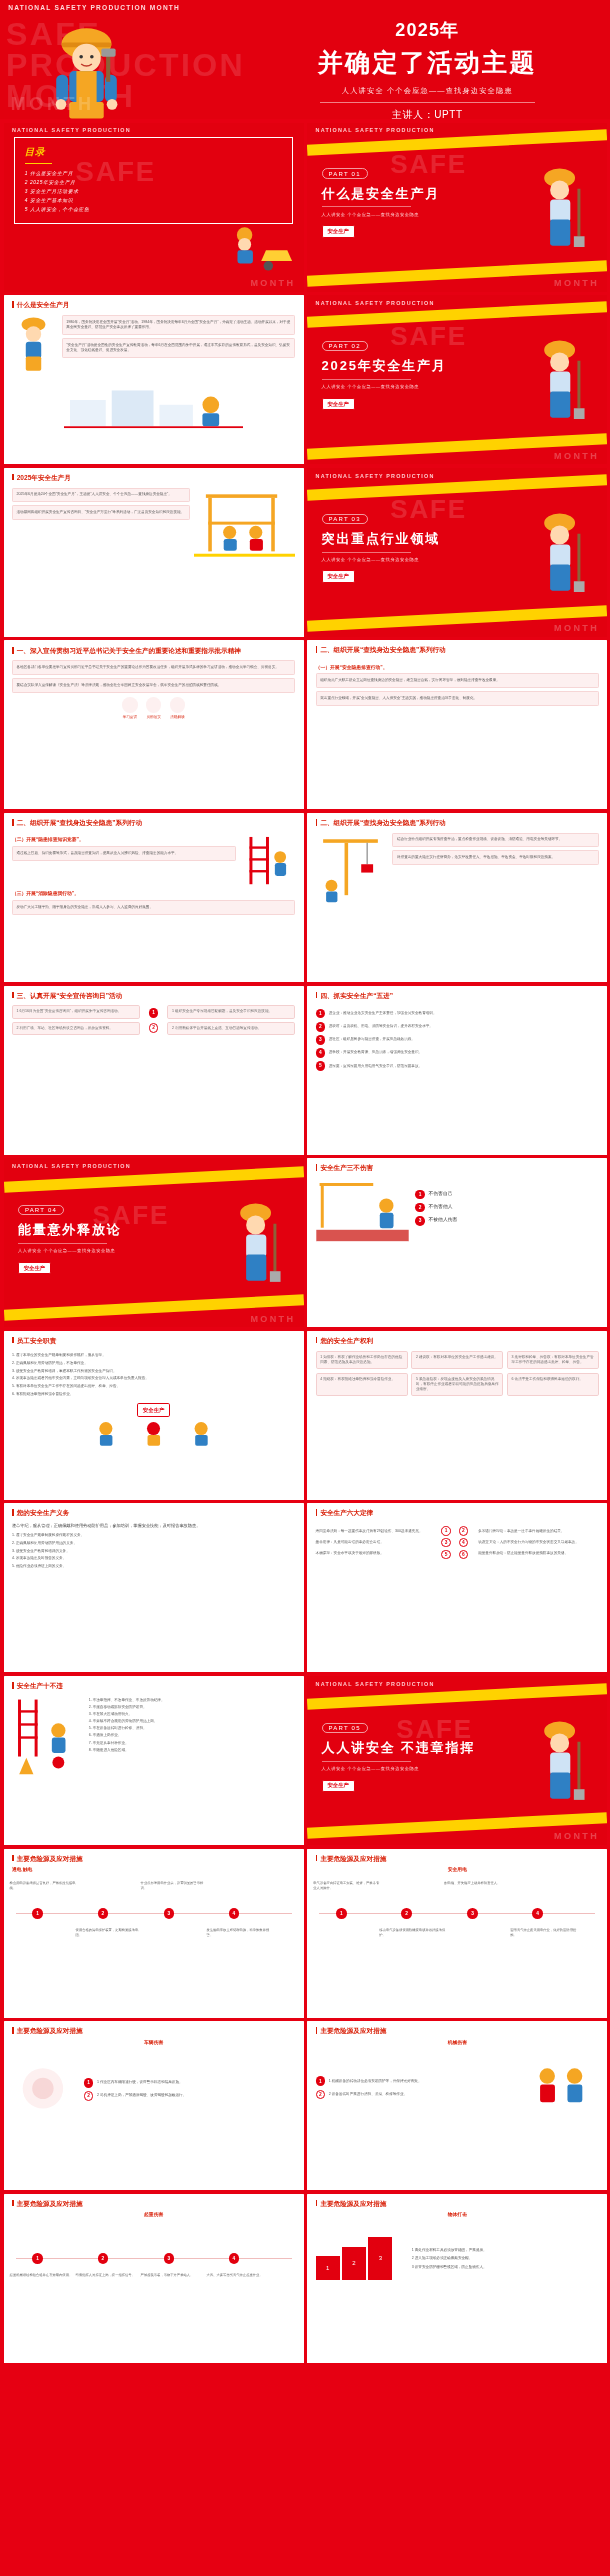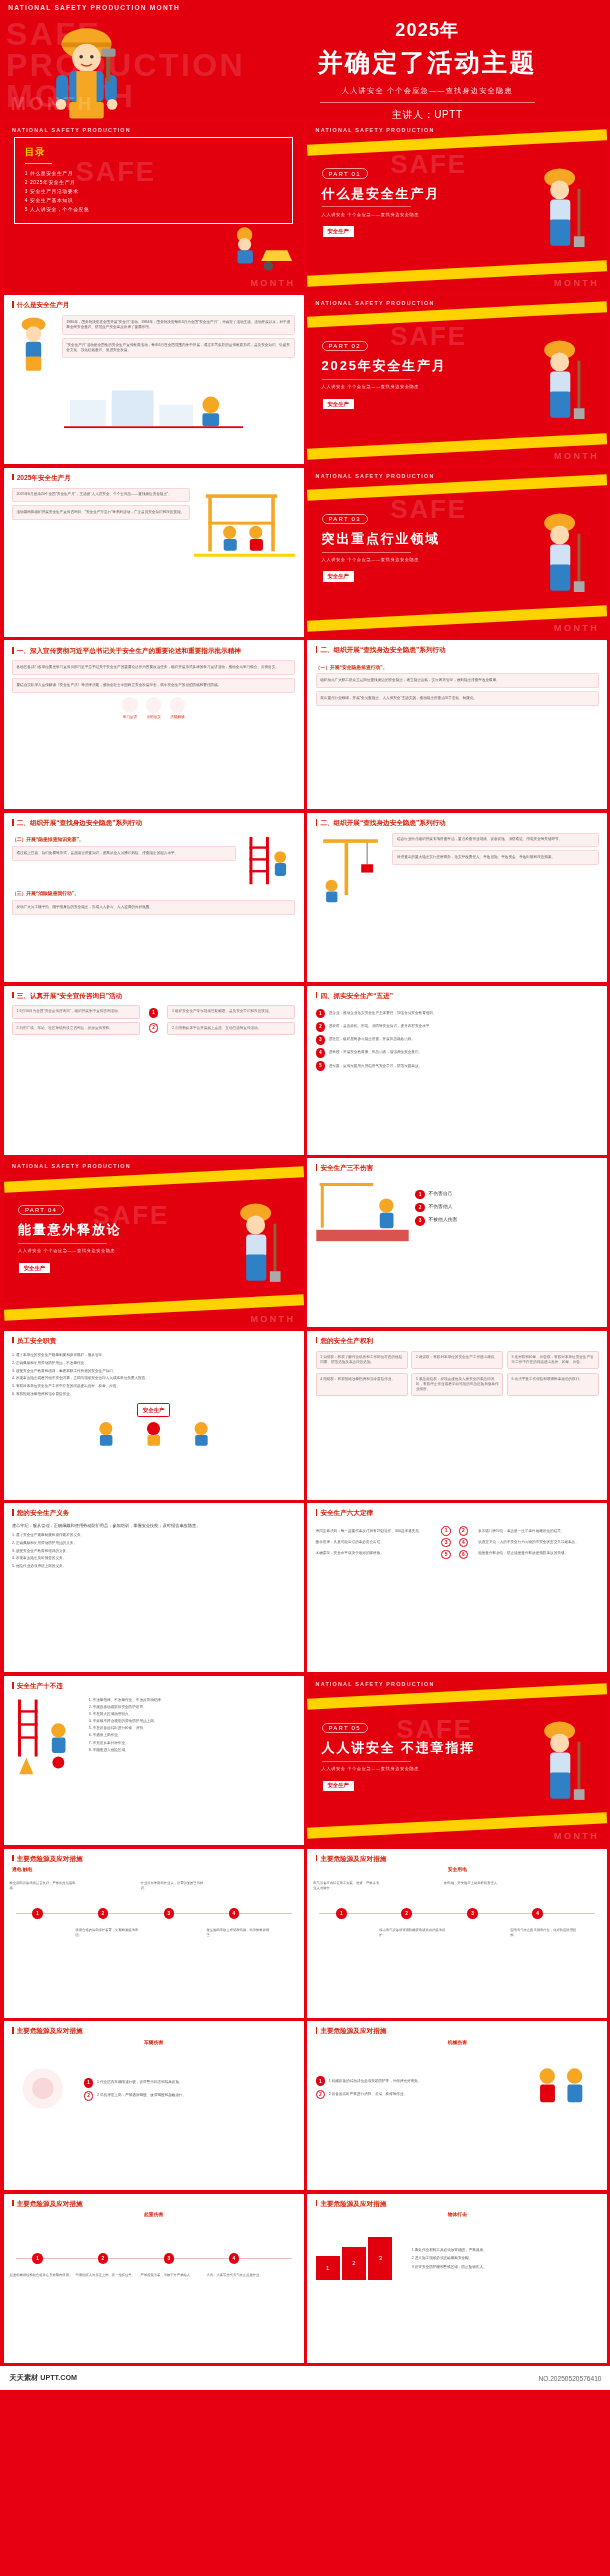--- a/index.html
+++ b/index.html
@@ -82,21 +82,21 @@
     transform: rotate(-3deg);
   }
   .month-ghost { position:absolute; bottom:3.6px; right:8.3px; font-size:9px; font-weight:bold; color:rgba(255,255,255,.25); letter-spacing:2.4px;}
 
   .badge-sign {
     background:#fff; border:1.2px solid #e2000f; color:#e2000f; font-size:5.4px; font-weight:bold;
     padding:1.8px 4.8px; border-radius:1.8px; display:inline-block;
   }
 
   
-  .toc-box { border:0.6px solid #fff; margin:14.3px 10.7px; padding:8.3px 9.5px; }
+  .toc-box { border:0.6px solid #fff; margin:14.3px 10.7px; padding:8.3px 9.5px;font-style:italic; }
   .toc-title { font-size:9.5px; font-weight:bold; color:#ffd200; letter-spacing:0.6px;}
   .toc-line { width:27.4px; height:1.2px; background:#ffd200; margin:3.6px 0 6px;}
   .toc-item { font-size:4.8px; color:#fff; margin:3px 0; letter-spacing:0.6px;}
 
   
   .num-row { display:flex; align-items:center; gap:3.6px; margin:3.6px 0; }
   .num-dot {
     width:9.5px;height:9.5px;border-radius:50%;background:#e2000f;color:#fff;
     font-size:4.8px;display:flex;align-items:center;justify-content:center;flex:0 0 9.5px;font-weight:bold;
   }
@@ -734,18 +734,14 @@
             <div class="num-txt" style="margin:3.6px 0">1 高处作业材料工具必须放置稳固，严禁抛掷。</div>
             <div class="num-txt" style="margin:3.6px 0">2 进入施工现场必须正确佩戴安全帽。</div>
             <div class="num-txt" style="margin:3.6px 0">3 设置安全防护棚和警戒区域，防止坠物伤人。</div>
           </div>
         </div>
       </div>
     </div>
 
   </div>
 
-  <div class="footer">
-    <div class="brand">天天素材 UPTT.COM</div>
-    <div class="no">NO.20250520576410</div>
-  </div>
 </div>
 
 
 </body></html>

